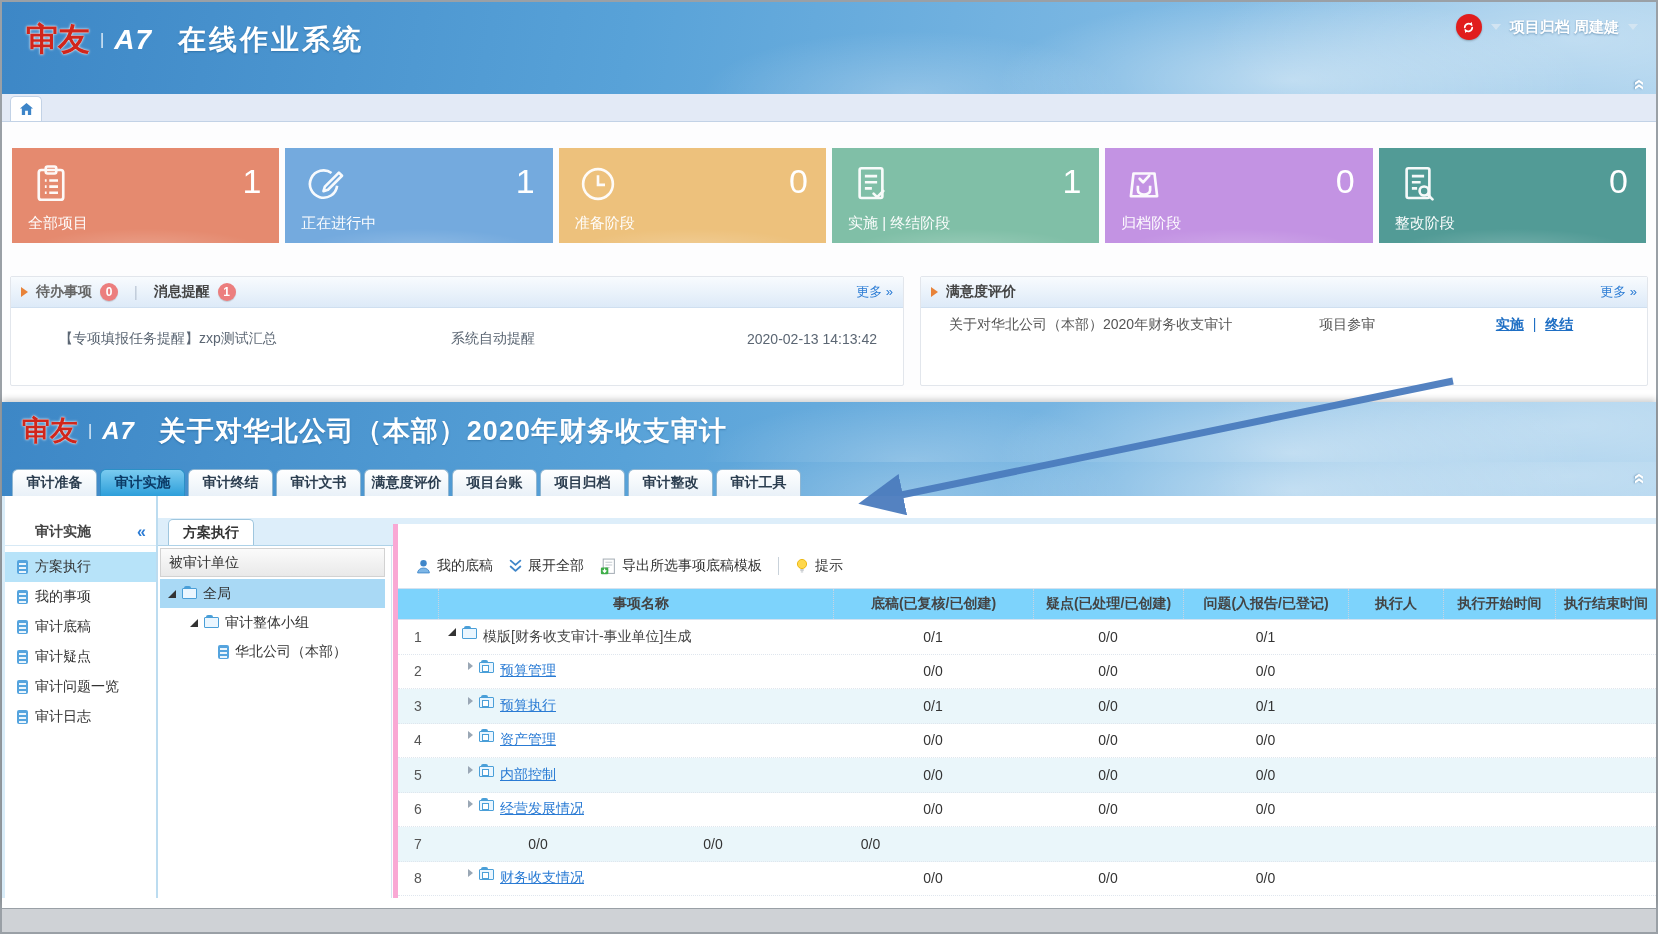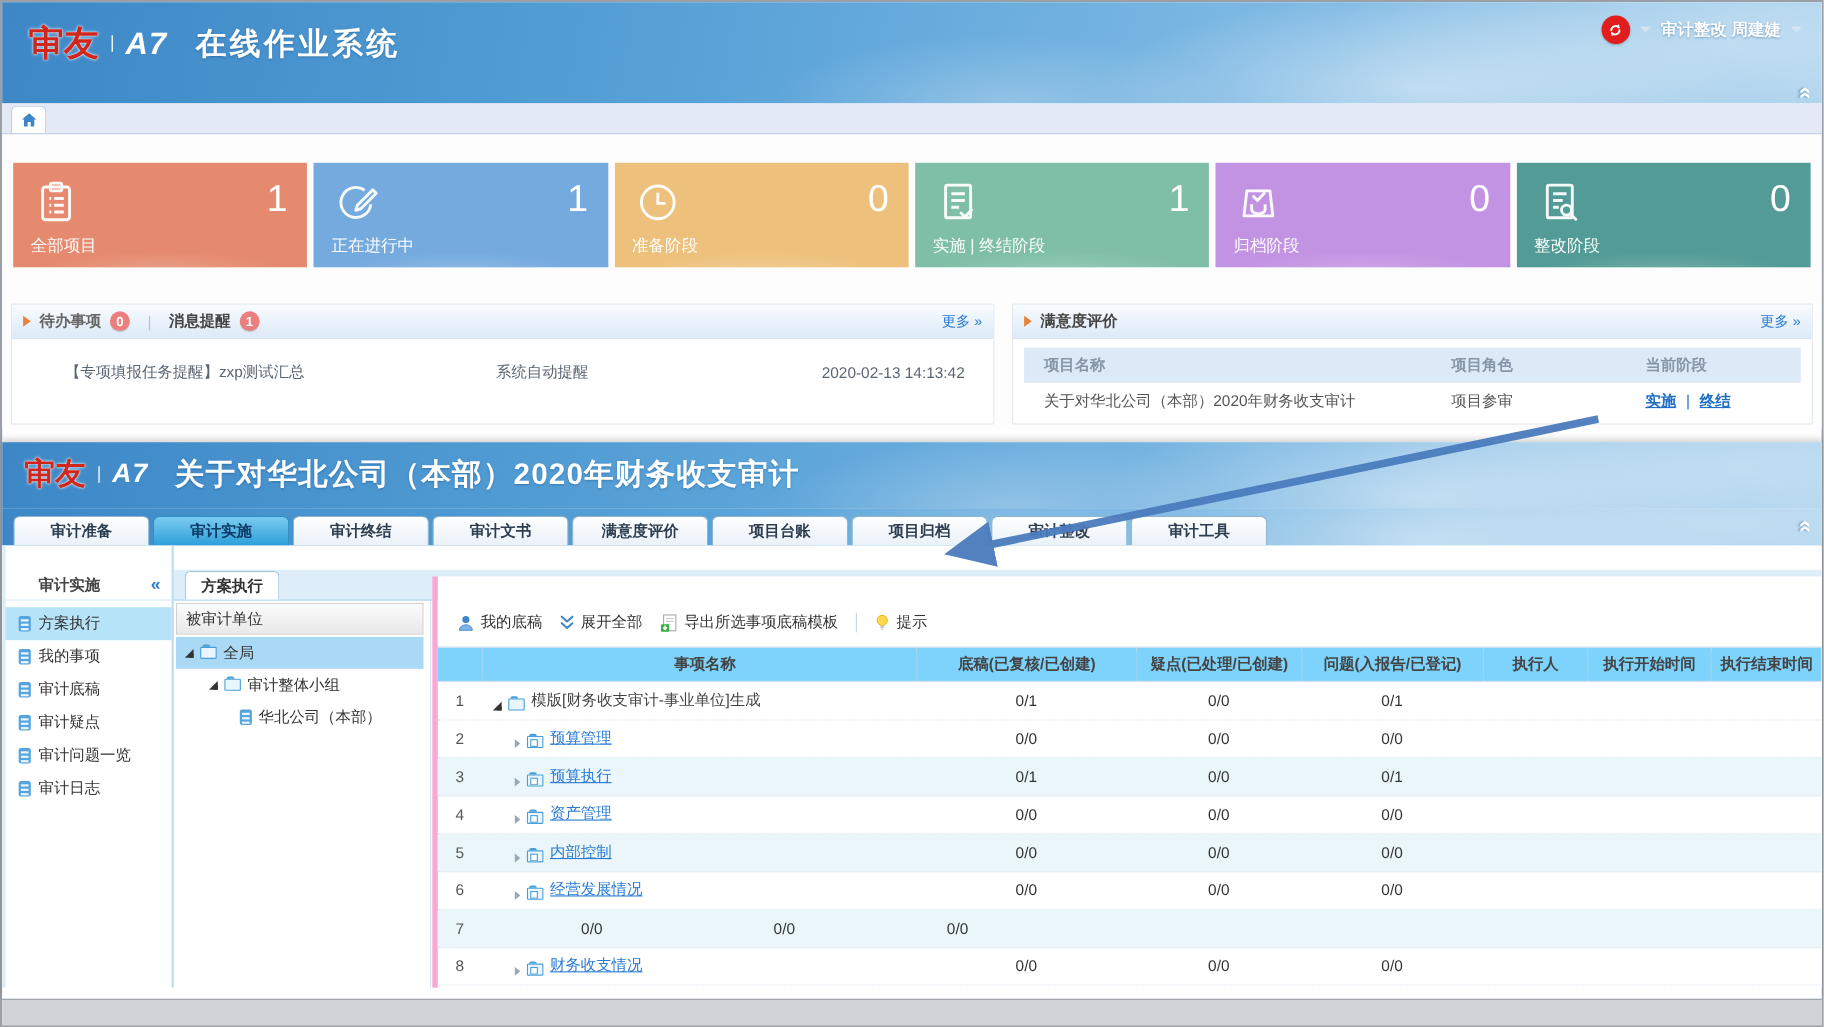--- a/index.html
+++ b/index.html
@@ -74,21 +74,21 @@
   
   .proj-window { position:absolute; left:2px; top:402px; width:1654px; height:506px; background:#fff; box-shadow:0 -3px 6px rgba(0,0,0,.18); }
   .proj-header { position:absolute; left:0; top:0; right:0; height:60px; }
   .proj-header .brand { position:absolute; left:20px; top:10px; }
   .proj-header .logo { font-size:28px; }
   .proj-header .product { font-size:24px; }
   .proj-header .app-title { font-size:27px; margin-left:24px; letter-spacing:1px; }
 
   .tab-strip { position:absolute; left:0; right:0; top:60px; height:34px; }
   .tab-strip .tabs { position:absolute; left:10px; bottom:0; display:flex; }
-  .ptab { width:124px; height:27px; margin-right:3px; display:flex; align-items:center; justify-content:center;
+  .ptab { width:85px; height:27px; margin-right:3px; display:flex; align-items:center; justify-content:center;
           background:linear-gradient(#ffffff,#e9f1f8); border:1px solid #8fb6d2; border-bottom:none;
           border-radius:6px 6px 0 0; font-size:14px; font-weight:bold; color:#2c3e50; cursor:pointer; }
   .ptab.active { background:linear-gradient(#7acbf0,#2d9fda); color:#0b3a66; border-color:#2b90c6; }
   .chev-up-tabs { position:absolute; right:10px; bottom:6px; color:#fff; font-size:20px; font-weight:bold; transform:rotate(90deg); text-shadow:0 1px 2px rgba(0,60,110,.4); }
 
   .proj-content { position:absolute; left:0; right:0; top:94px; bottom:10px; background:#fff; overflow:hidden; }
 
   .side-nav { position:absolute; left:0; top:0; bottom:0; width:156px; background:#fff; border-right:2px solid #bcdcf0; border-left:3px solid #d9ecf8; }
   .side-head { position:absolute; left:0; right:0; top:22px; height:28px; display:flex; align-items:center; padding:0 10px 0 30px; border-bottom:1px solid #d7e9f5; }
   .side-title { font-size:14px; font-weight:bold; color:#444; }
@@ -120,21 +120,21 @@
   .main-area { position:absolute; left:391px; right:0; top:28px; bottom:0; background:#fff; border-left:5px solid #f9a8d4; }
   .toolbar { position:absolute; left:0; right:0; top:22px; height:40px; display:flex; align-items:center; gap:8px; padding-left:14px; font-size:14px; color:#333; background:#fff; }
   .tool-btn { display:flex; align-items:center; gap:6px; cursor:pointer; padding:3px 4px; }
   .tool-sep { width:1px; height:18px; background:#c9d2da; margin:0 4px; }
 
   .grid { position:absolute; left:0; right:0; top:64px; bottom:0; font-size:14px; }
   .grid-head { display:flex; height:32px; background:#7dd3fc; border-top:1px solid #d4e2f0; border-bottom:1px solid #d4e2f0; align-items:center; font-weight:bold; color:#444; }
   .grid-row { display:flex; height:34.5px; align-items:center; border-bottom:1px dotted #dfe6ee; color:#333; }
   .grid-row.stripe { background:#eaf6fa; }
   .c-num { width:40px; text-align:center; color:#555; }
-  .c-name { width:395px; display:flex; align-items:flex-end; gap:6px; padding-left:10px; }
+  .c-name { width:395px; display:flex; align-items:flex-start; gap:6px; padding-left:10px; }
   .c-name.child { padding-left:30px; }
   .c-draft { width:200px; text-align:center; }
   .c-doubt { width:150px; text-align:center; }
   .c-issue { width:165px; text-align:center; }
   .c-exec { width:95px; text-align:center; }
   .c-start { width:112px; text-align:center; }
   .c-end { flex:1; text-align:center; }
   .gh { border-left:1px dotted #c8d4e2; height:100%; display:flex; align-items:center; justify-content:center; }
   .gh:first-child { border-left:none; }
   .row-name { color:#444; }
@@ -159,21 +159,21 @@
       <div class="user-area">
         <span class="sync-btn">
           <svg width="15" height="15" viewBox="0 0 16 16">
             <path d="M4 8 a4.2 4.2 0 0 1 7.4-2.6" fill="none" stroke="#fff" stroke-width="1.8" stroke-linecap="round"></path>
             <path d="M12 8 a4.2 4.2 0 0 1 -7.4 2.6" fill="none" stroke="#fff" stroke-width="1.8" stroke-linecap="round"></path>
             <path d="M11.6 2.2 l0.2 3.2 -3-1.2 z" fill="#fff"></path>
               <path d="M4.4 13.8 l-0.2-3.2 3 1.2 z" fill="#fff"></path>
           </svg>
         </span>
         <span class="caret-down"></span>
-        <span class="user-name">审计整改 周建婕</span>
+        <span class="user-name">项目归档 周建婕</span>
         <span class="caret-down"></span>
       </div>
       <span class="chev-up-corner">«</span>
     </div>
 
     <div class="home-strip">
       <div class="home-tab">
         <svg width="15" height="14" viewBox="0 0 16 15">
           <path d="M8 1 L15 7 H13 V14 H9.5 V9.5 H6.5 V14 H3 V7 H1 Z" fill="#3d85c8"></path>
         </svg>
@@ -258,25 +258,20 @@
           <span class="todo-source">系统自动提醒</span>
           <span class="todo-time">2020-02-13 14:13:42</span>
         </div>
       </div>
 
       <div class="panel panel-projects">
         <div class="panel-head">
           <span class="tri-orange"></span>
           <span class="panel-title">满意度评价</span>
           <a class="more-link">更多 »</a>
-        </div>
-        <div class="proj-cols">
-          <span class="pc-name">项目名称</span>
-          <span class="pc-role">项目角色</span>
-          <span class="pc-stage">当前阶段</span>
         </div>
         <div class="proj-row">
           <span class="pc-name">关于对华北公司（本部）2020年财务收支审计</span>
           <span class="pc-role">项目参审</span>
           <span class="pc-stage">
             <a class="stage-link">实施</a>
             <span class="stage-sep">|</span>
             <a class="stage-link">终结</a>
           </span>
         </div>

